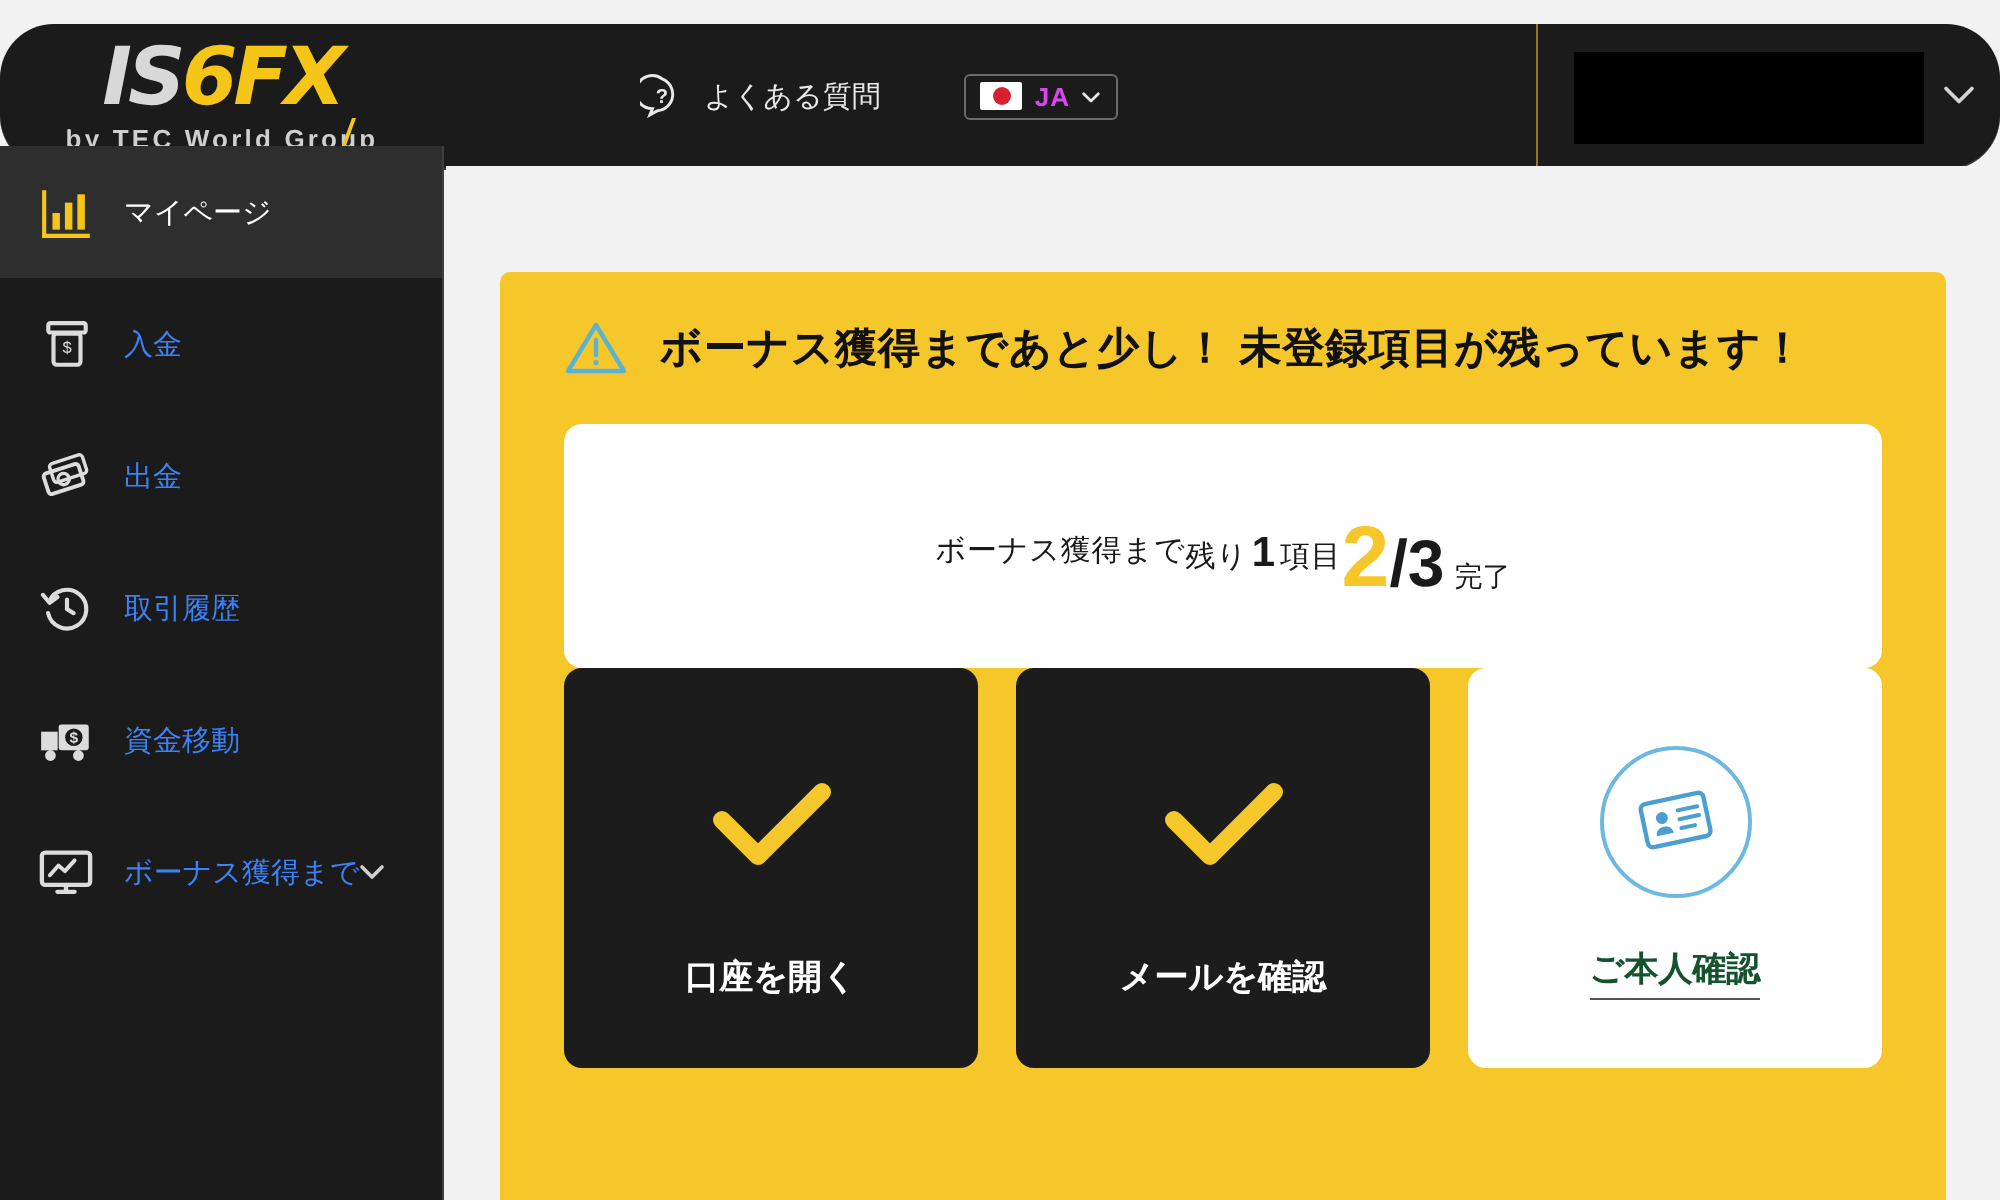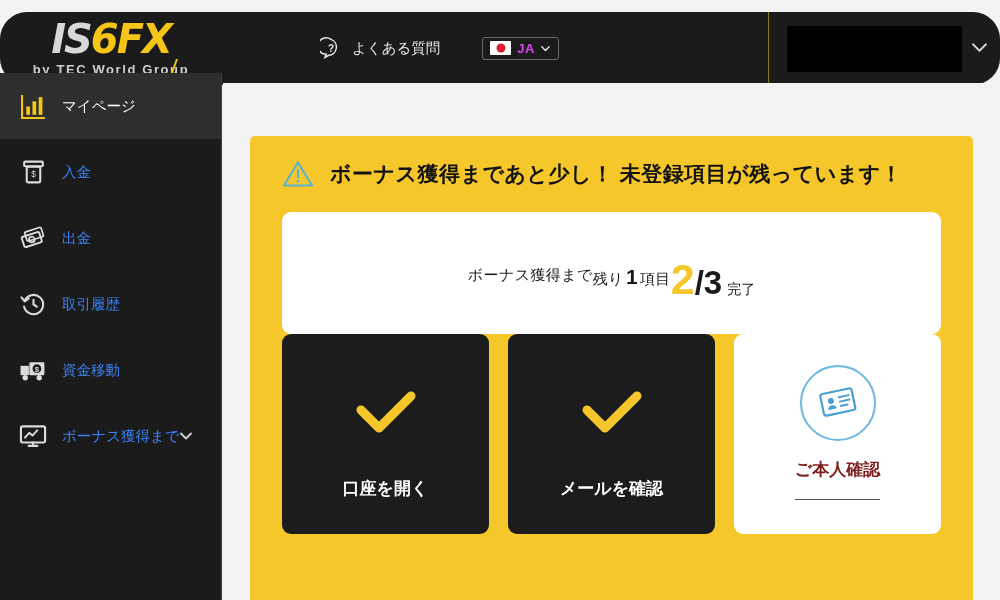--- a/index.html
+++ b/index.html
@@ -205,23 +205,23 @@
     width: 100%;
     padding-top: 14px;
   }
   .tc-label {
     font-size: 17px; font-weight: bold;
     margin-bottom: 34px;
     white-space: nowrap;
   }
   .task-card.dark .tc-label { color: #fff; }
   .task-card.light .tc-label {
-    color: #7f1d1d;
+    color: #14532d;
     border-bottom: 1.5px solid #555;
-    padding-bottom: 18px;
+    padding-bottom: 3px;
   }
   .id-circle {
     width: 76px; height: 76px;
     border-radius: 50%;
     border: 2px solid #6cb8e0;
     display: flex; align-items: center; justify-content: center;
   }
 </style>
 </head>
 <body>

